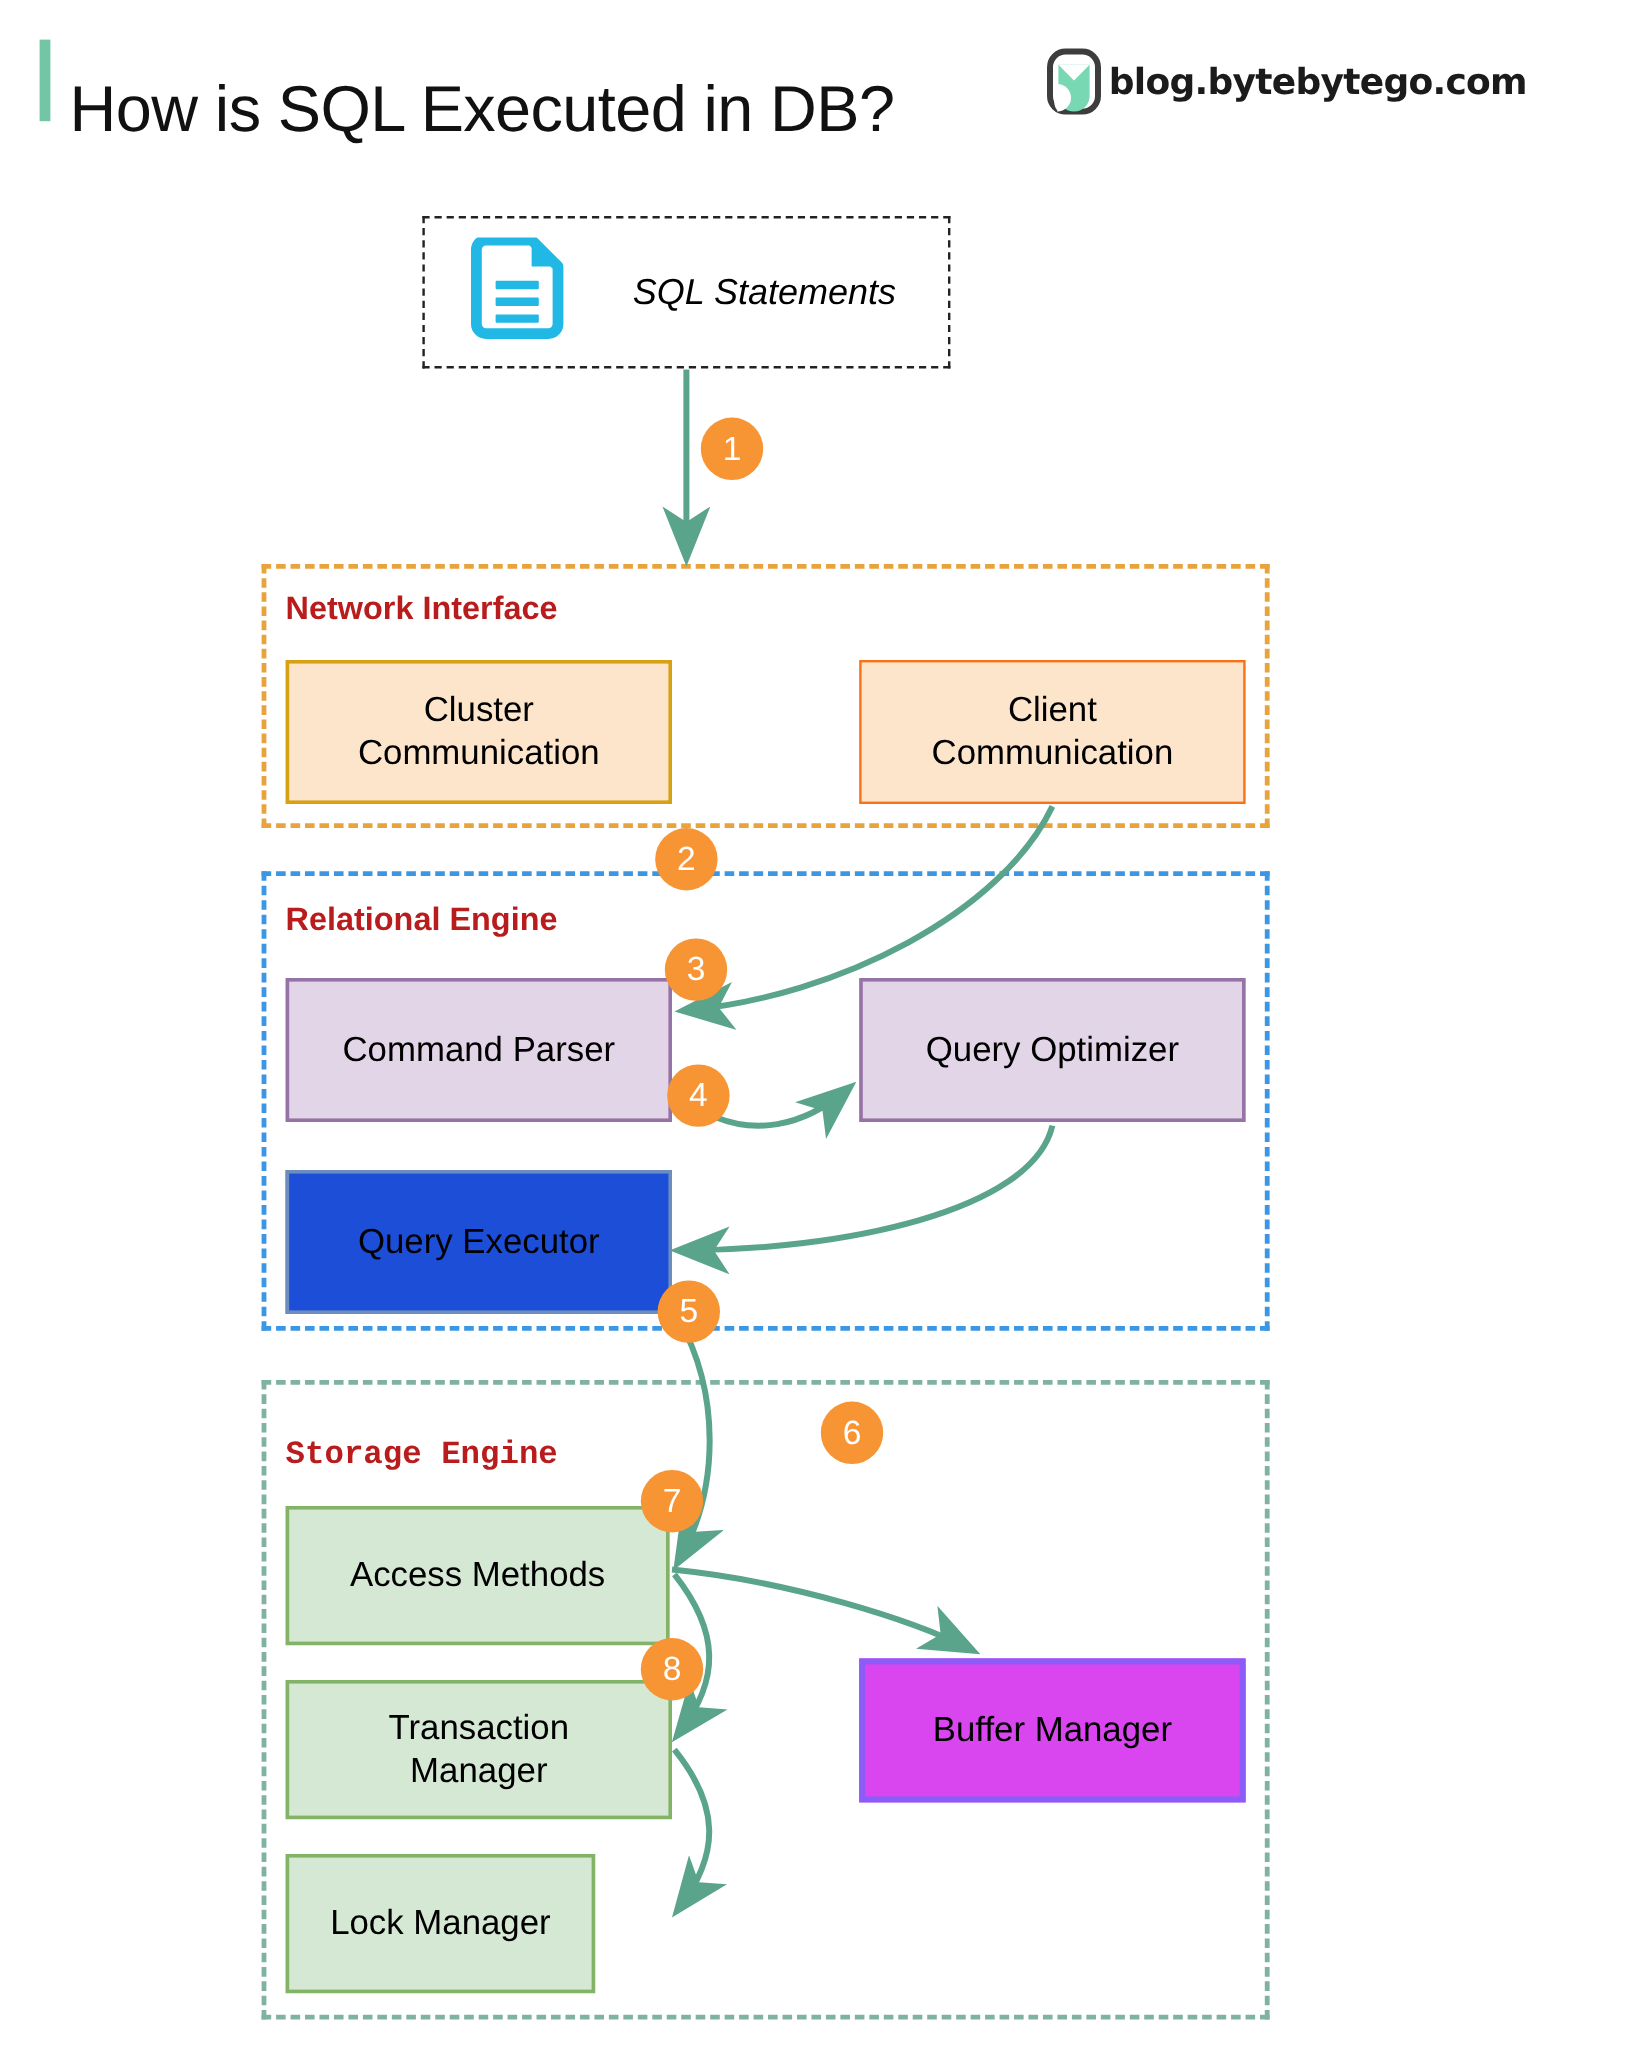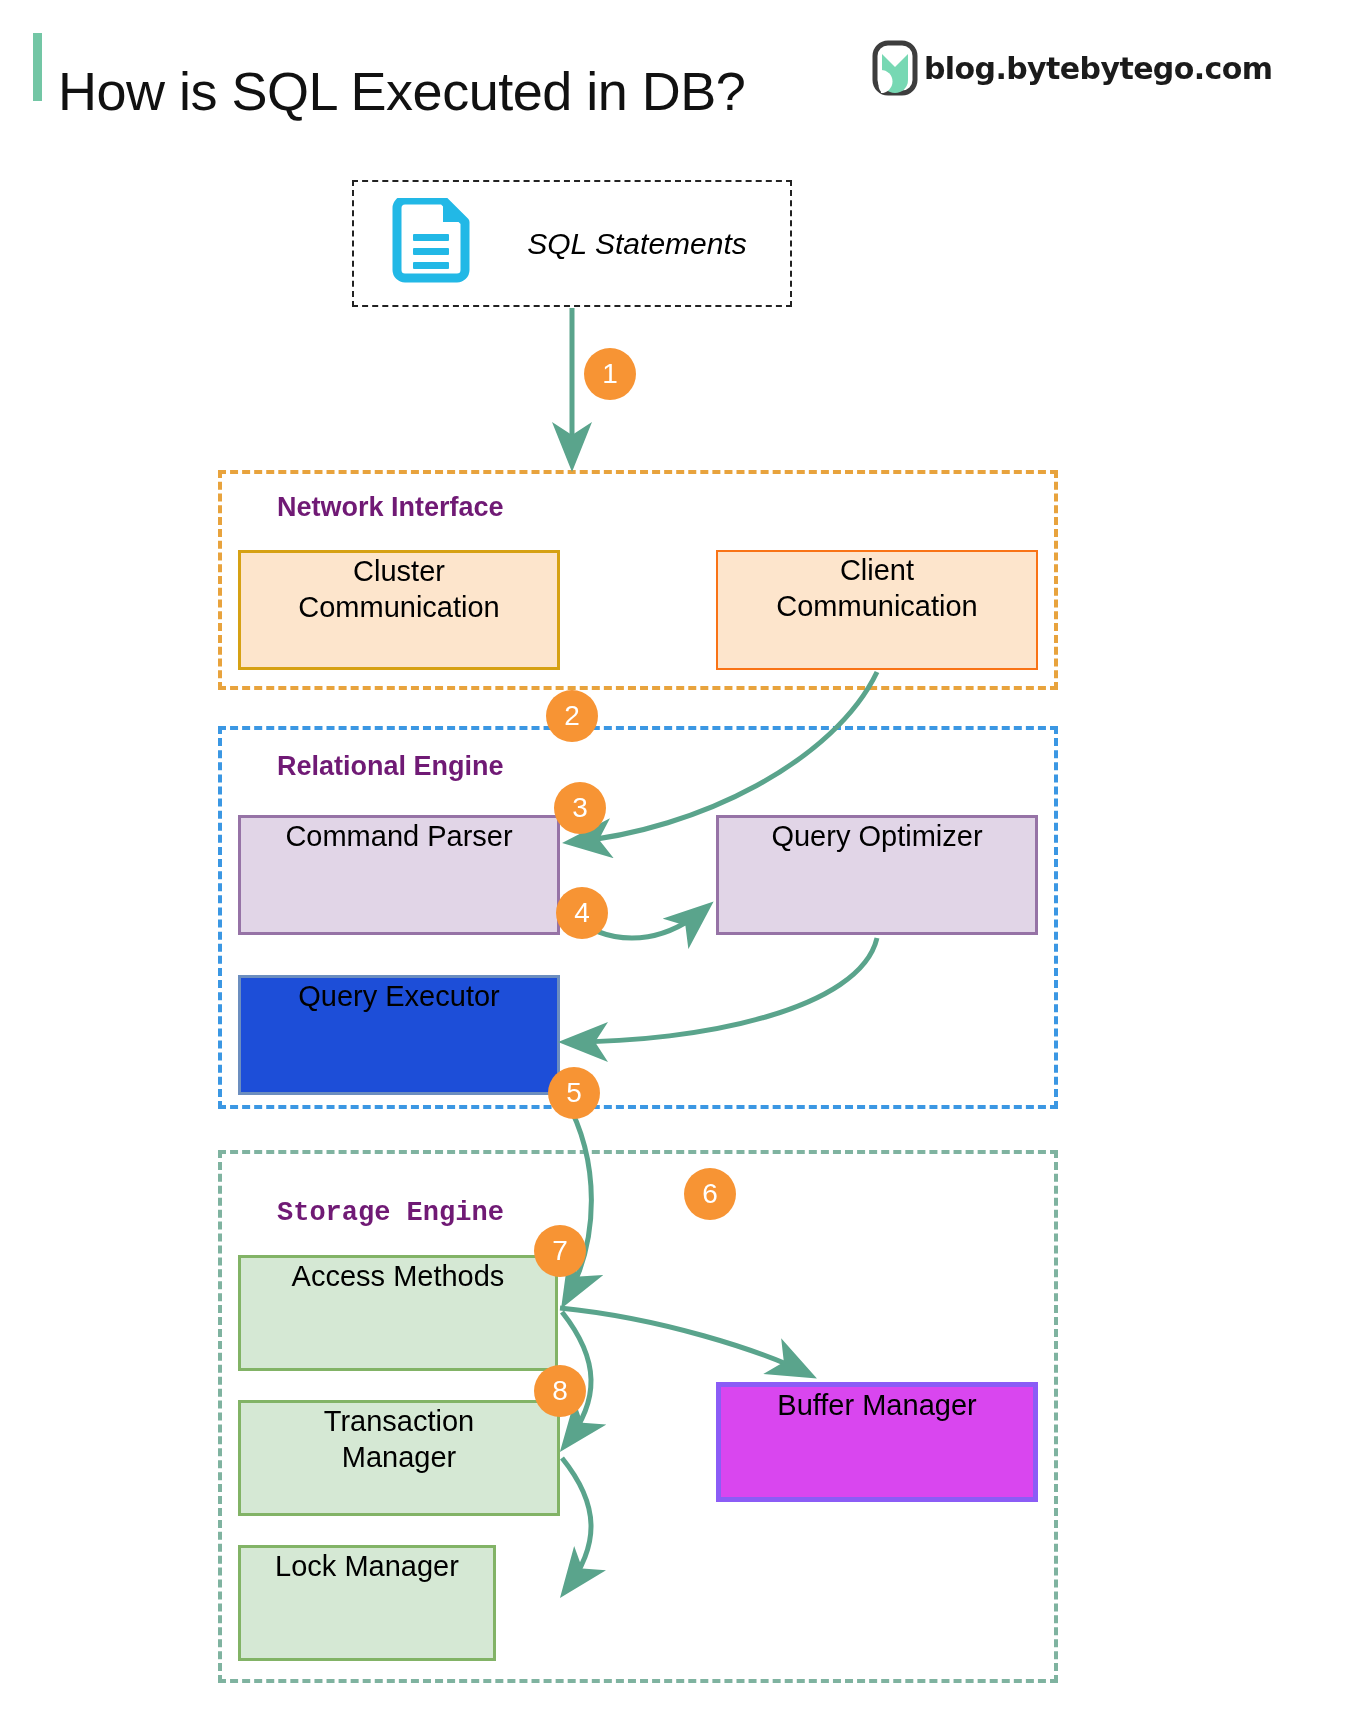--- a/index.html
+++ b/index.html
@@ -22,27 +22,26 @@
   #brand{position:absolute;left:872px;top:38px;height:60px;display:flex;align-items:center;}
   #brand-logo{width:46px;height:56px;position:relative;flex:none;}
   #brand-text{
     font-size:30px;font-weight:700;color:#1b1b1b;margin-left:6px;
     letter-spacing:-0.6px;white-space:nowrap;
     font-family:"DejaVu Sans",sans-serif;
   }
   
   .group{position:absolute;box-sizing:border-box;background:transparent;}
   .group-label{
-    position:absolute;font-size:27px;font-weight:700;color:#701a75;
+    position:absolute;font-size:27px;font-weight:700;color:#b91c1c;
     white-space:nowrap;
-    margin-left:39px;
   }
   .node{
     position:absolute;box-sizing:border-box;display:flex;
-    justify-content:center;text-align:center;
+    align-items:center;justify-content:center;text-align:center;
     font-size:29px;font-weight:400;color:#000;line-height:1.25;
   }
   
   #source-box{
     position:absolute;left:352px;top:180px;width:440px;height:127px;
     box-sizing:border-box;border:2px dashed #222;background:#fff;
   }
   #source-icon{position:absolute;left:385px;top:198px;width:92px;height:92px;}
   #source-label{
     position:absolute;left:497px;top:180px;width:280px;height:127px;

